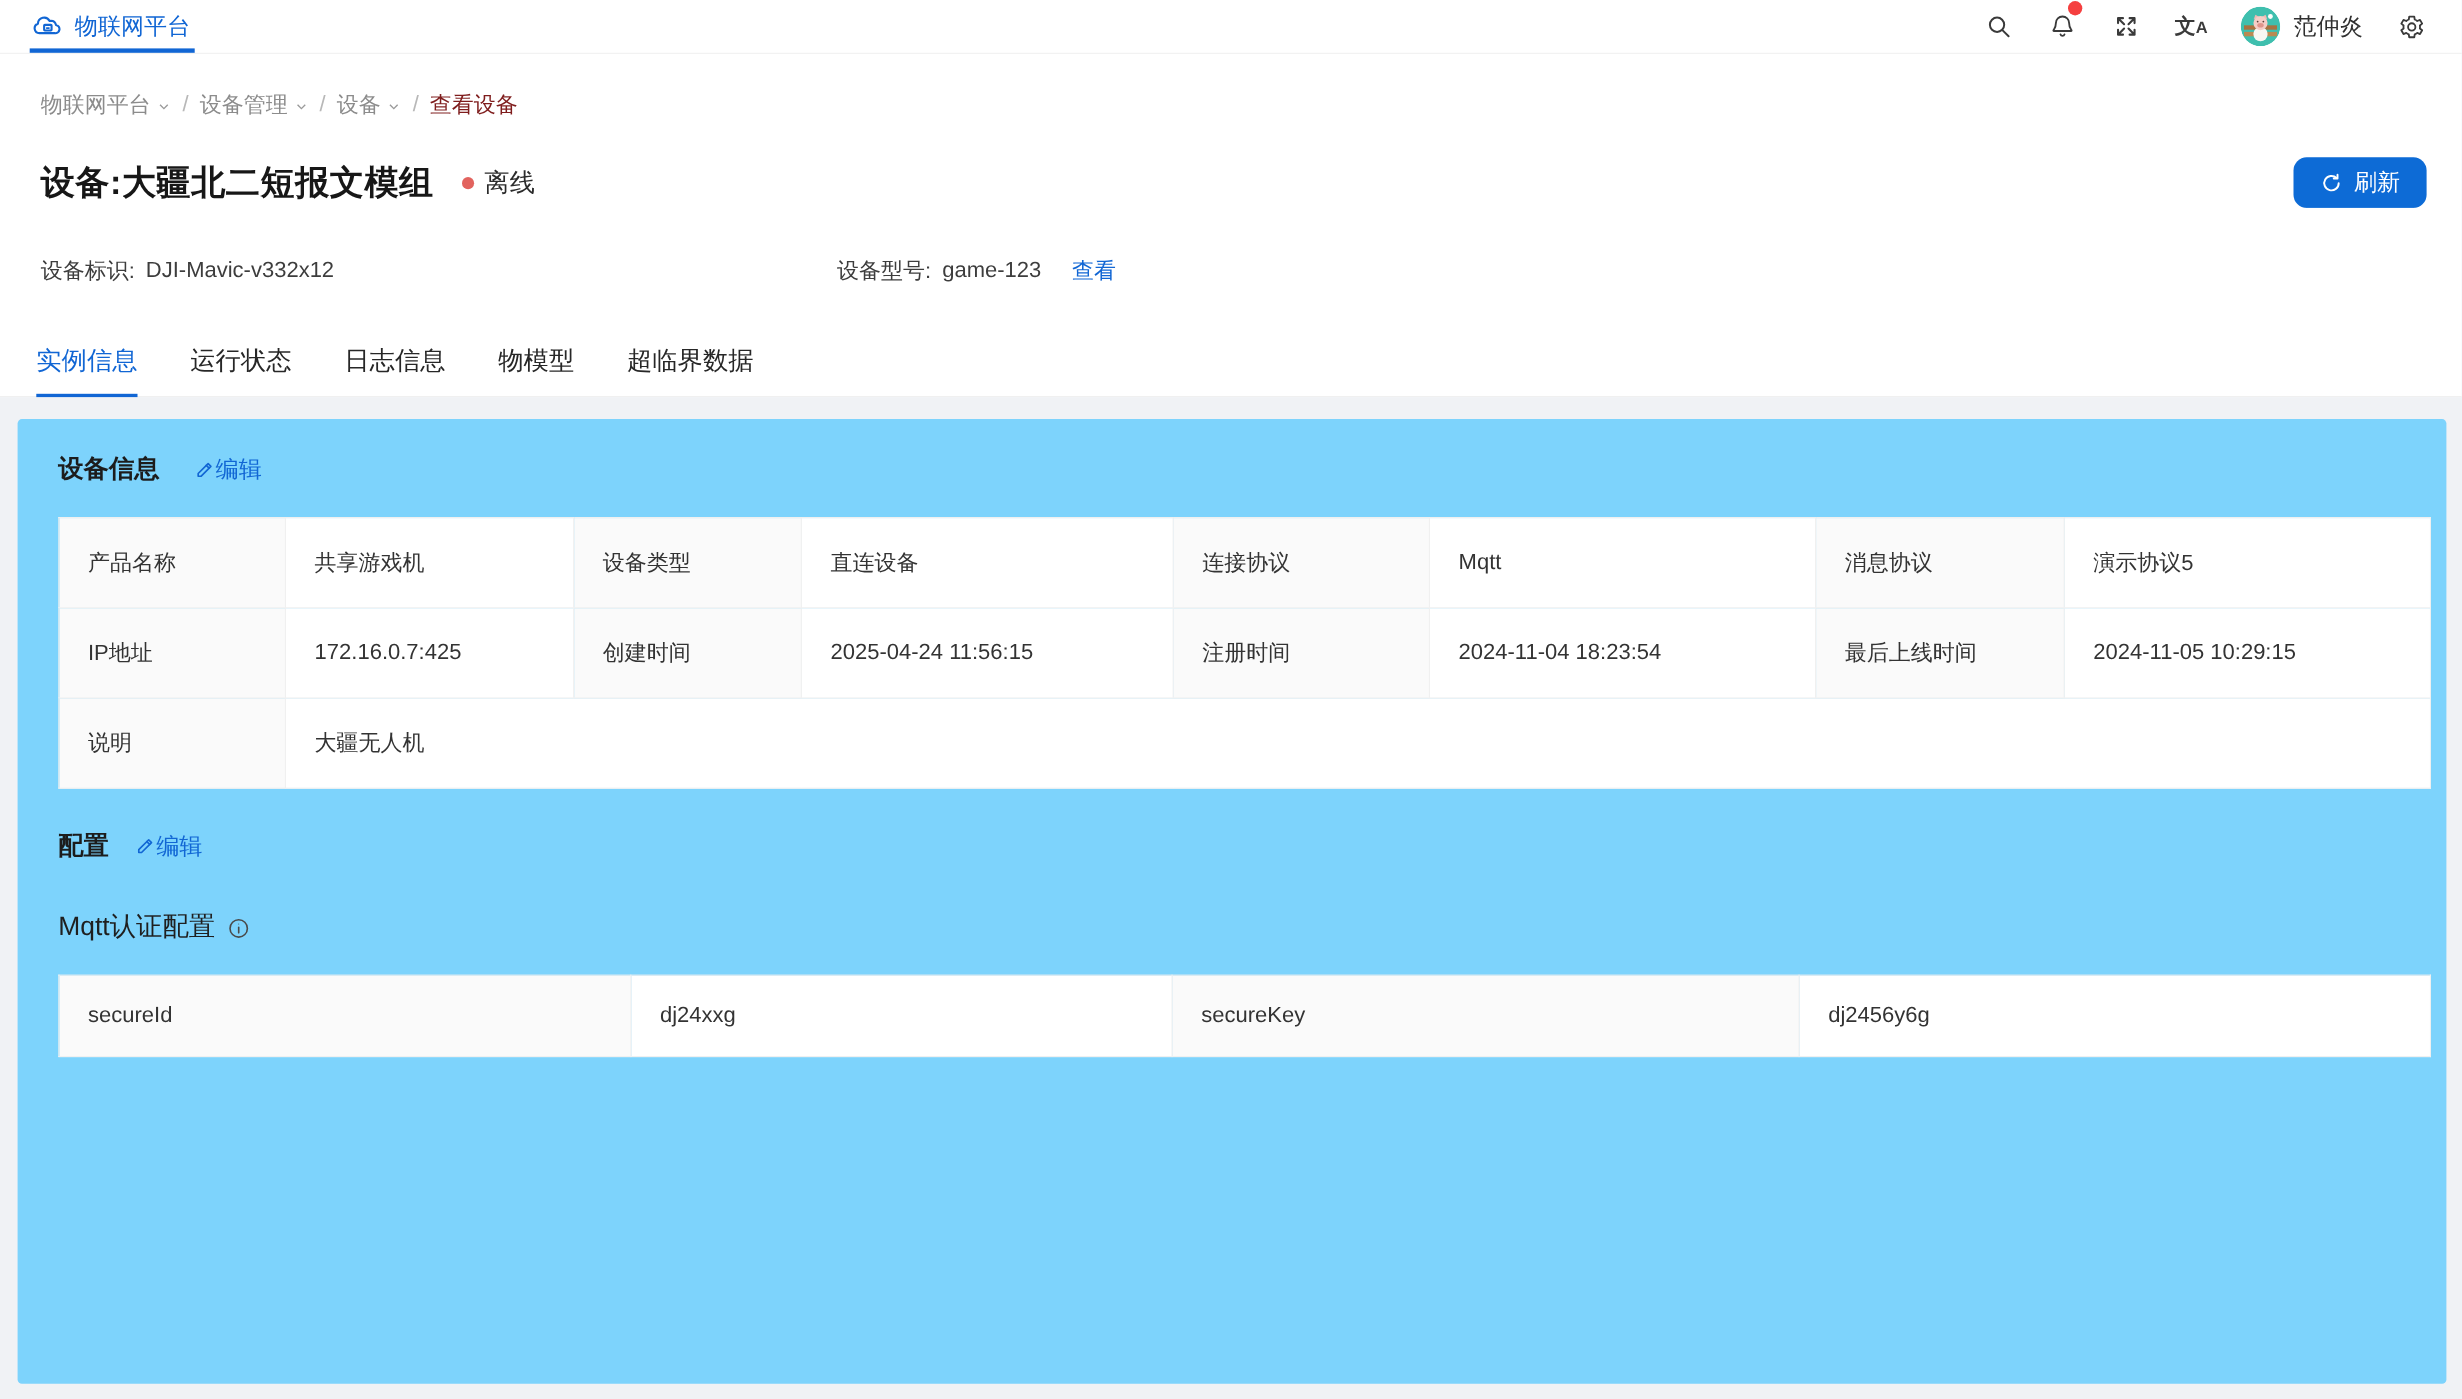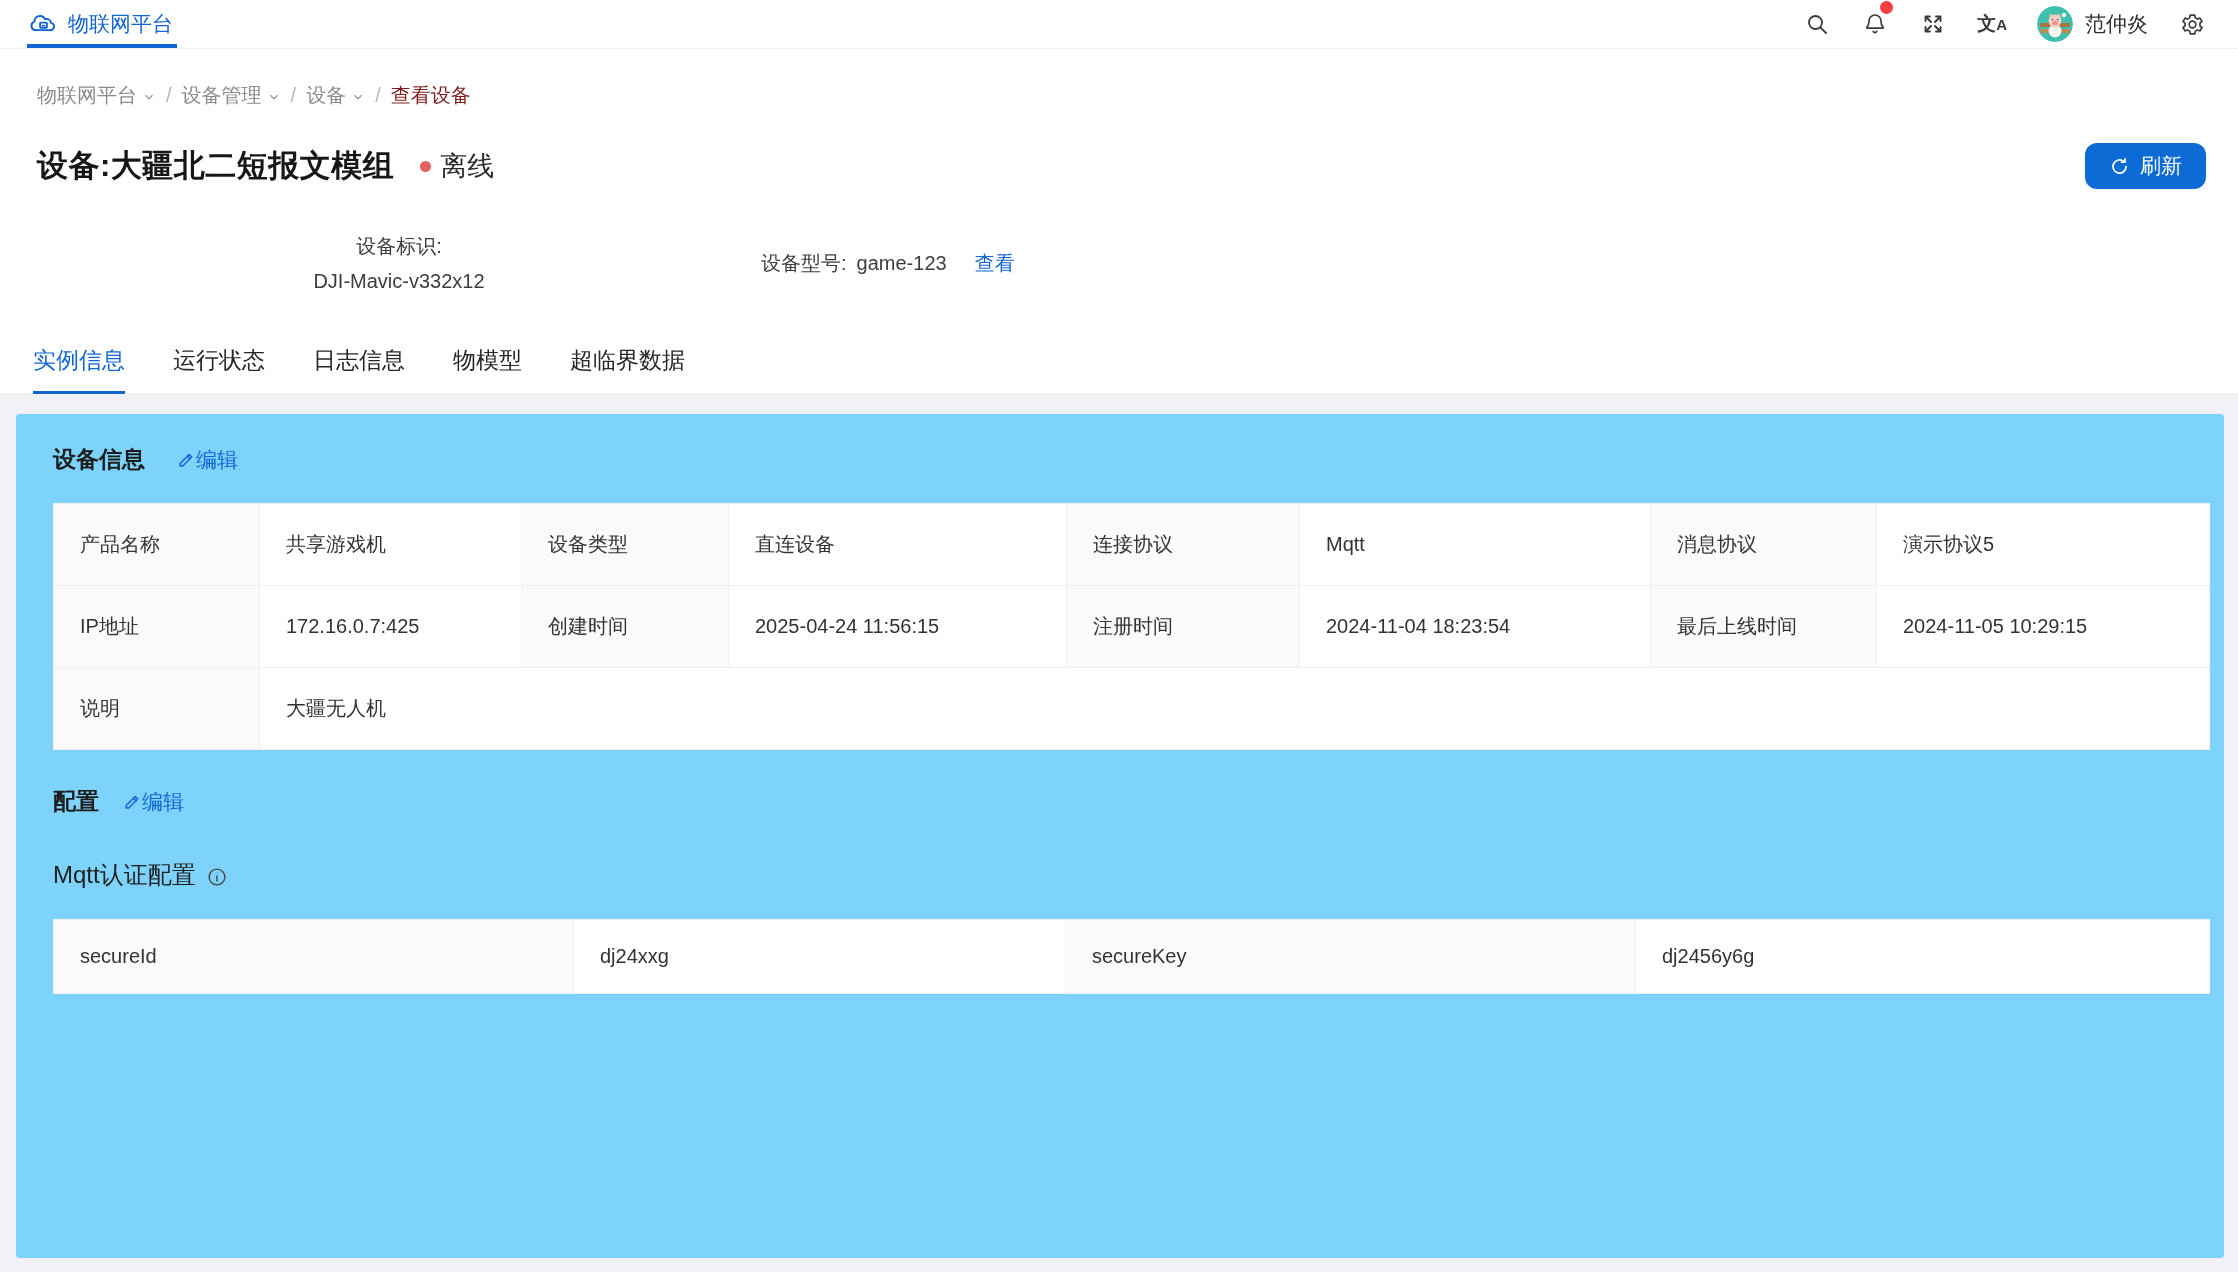--- a/index.html
+++ b/index.html
@@ -39,29 +39,29 @@
   .crumb{display:flex; align-items:center; gap:5px; color:var(--text-muted); cursor:pointer;}
   .crumb .chev{display:flex; margin-top:3px;}
   .crumb-sep{color:#b8b8b8;}
   .crumb-current{color:#7f1d1d;}
 
   
   .title-row{display:flex; align-items:center; padding:34px 32px 0 37px; background:#fff;}
   .page-title{font-size:31px; font-weight:700; color:#171717; letter-spacing:0.5px;}
   .status{display:flex; align-items:center; gap:9px; margin-left:26px;}
   .status-dot{width:11px; height:11px; border-radius:50%; background:var(--status-offline);}
-  .status-label{font-size:27px; color:#2b2b2b;}
+  .status-label{font-size:23px; color:#2b2b2b;}
   .refresh-btn{
     margin-left:auto; display:flex; align-items:center; gap:10px; border:none; cursor:pointer;
     background:var(--button); color:#fff; font-size:21px; height:46px; padding:0 24px;
     border-radius:12px; font-family:inherit;
   }
   .meta-row{display:flex; align-items:center; padding:44px 32px 0 37px; background:#fff;}
   .meta-item{display:flex; align-items:center; gap:10px; color:#3d3d3d;}
-  .meta-item.first{min-width:724px;flex-direction:column;}
+  .meta-item.first{min-width:724px;}
   .meta-action{color:var(--accent); margin-left:18px; cursor:pointer;}
 
   
   .tabs{display:flex; gap:48px; padding:52px 33px 0 33px; border-bottom:1px solid var(--border); background:#fff;}
   .tab{font-size:23px; color:#272727; padding-bottom:17px; cursor:pointer; position:relative;}
   .tab.active{color:var(--accent);}
   .tab.active::after{content:""; position:absolute; left:0; right:0; bottom:-1px; height:3px; background:var(--accent);}
 
   
   .page-body{flex:1; background:var(--page-bg); padding:20px 14px 14px 16px; display:flex;}

